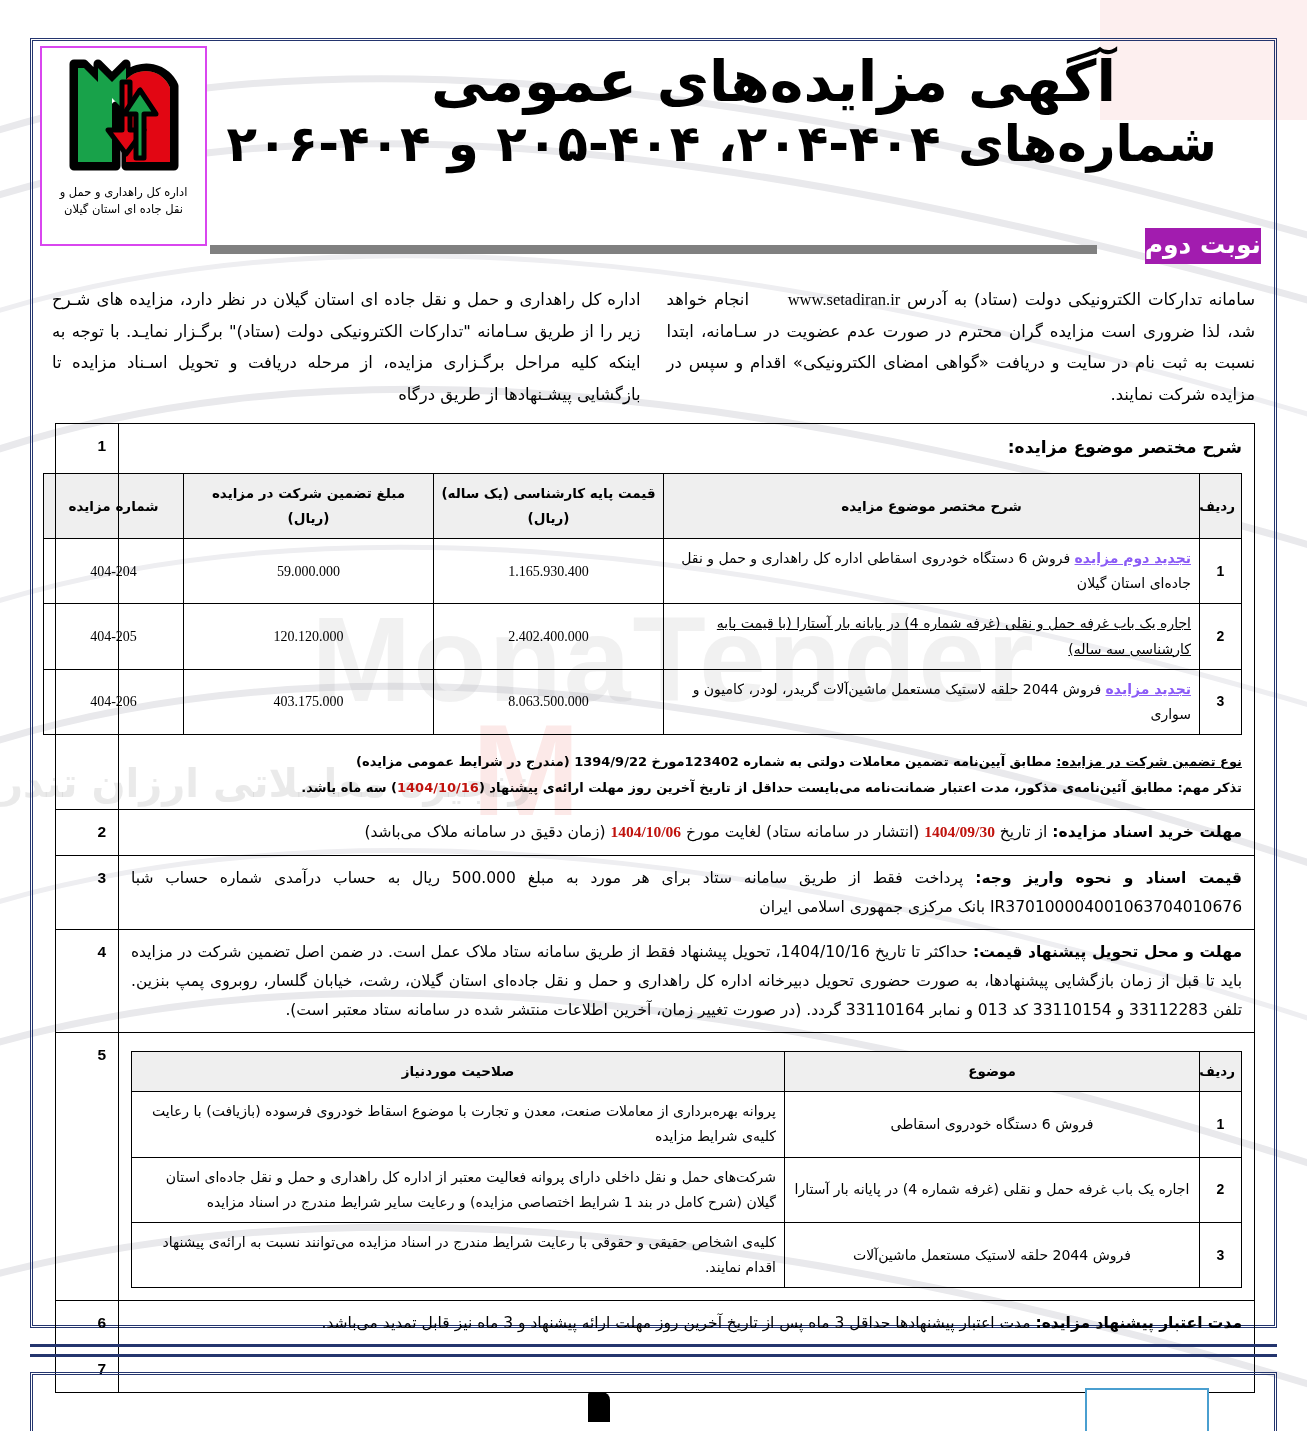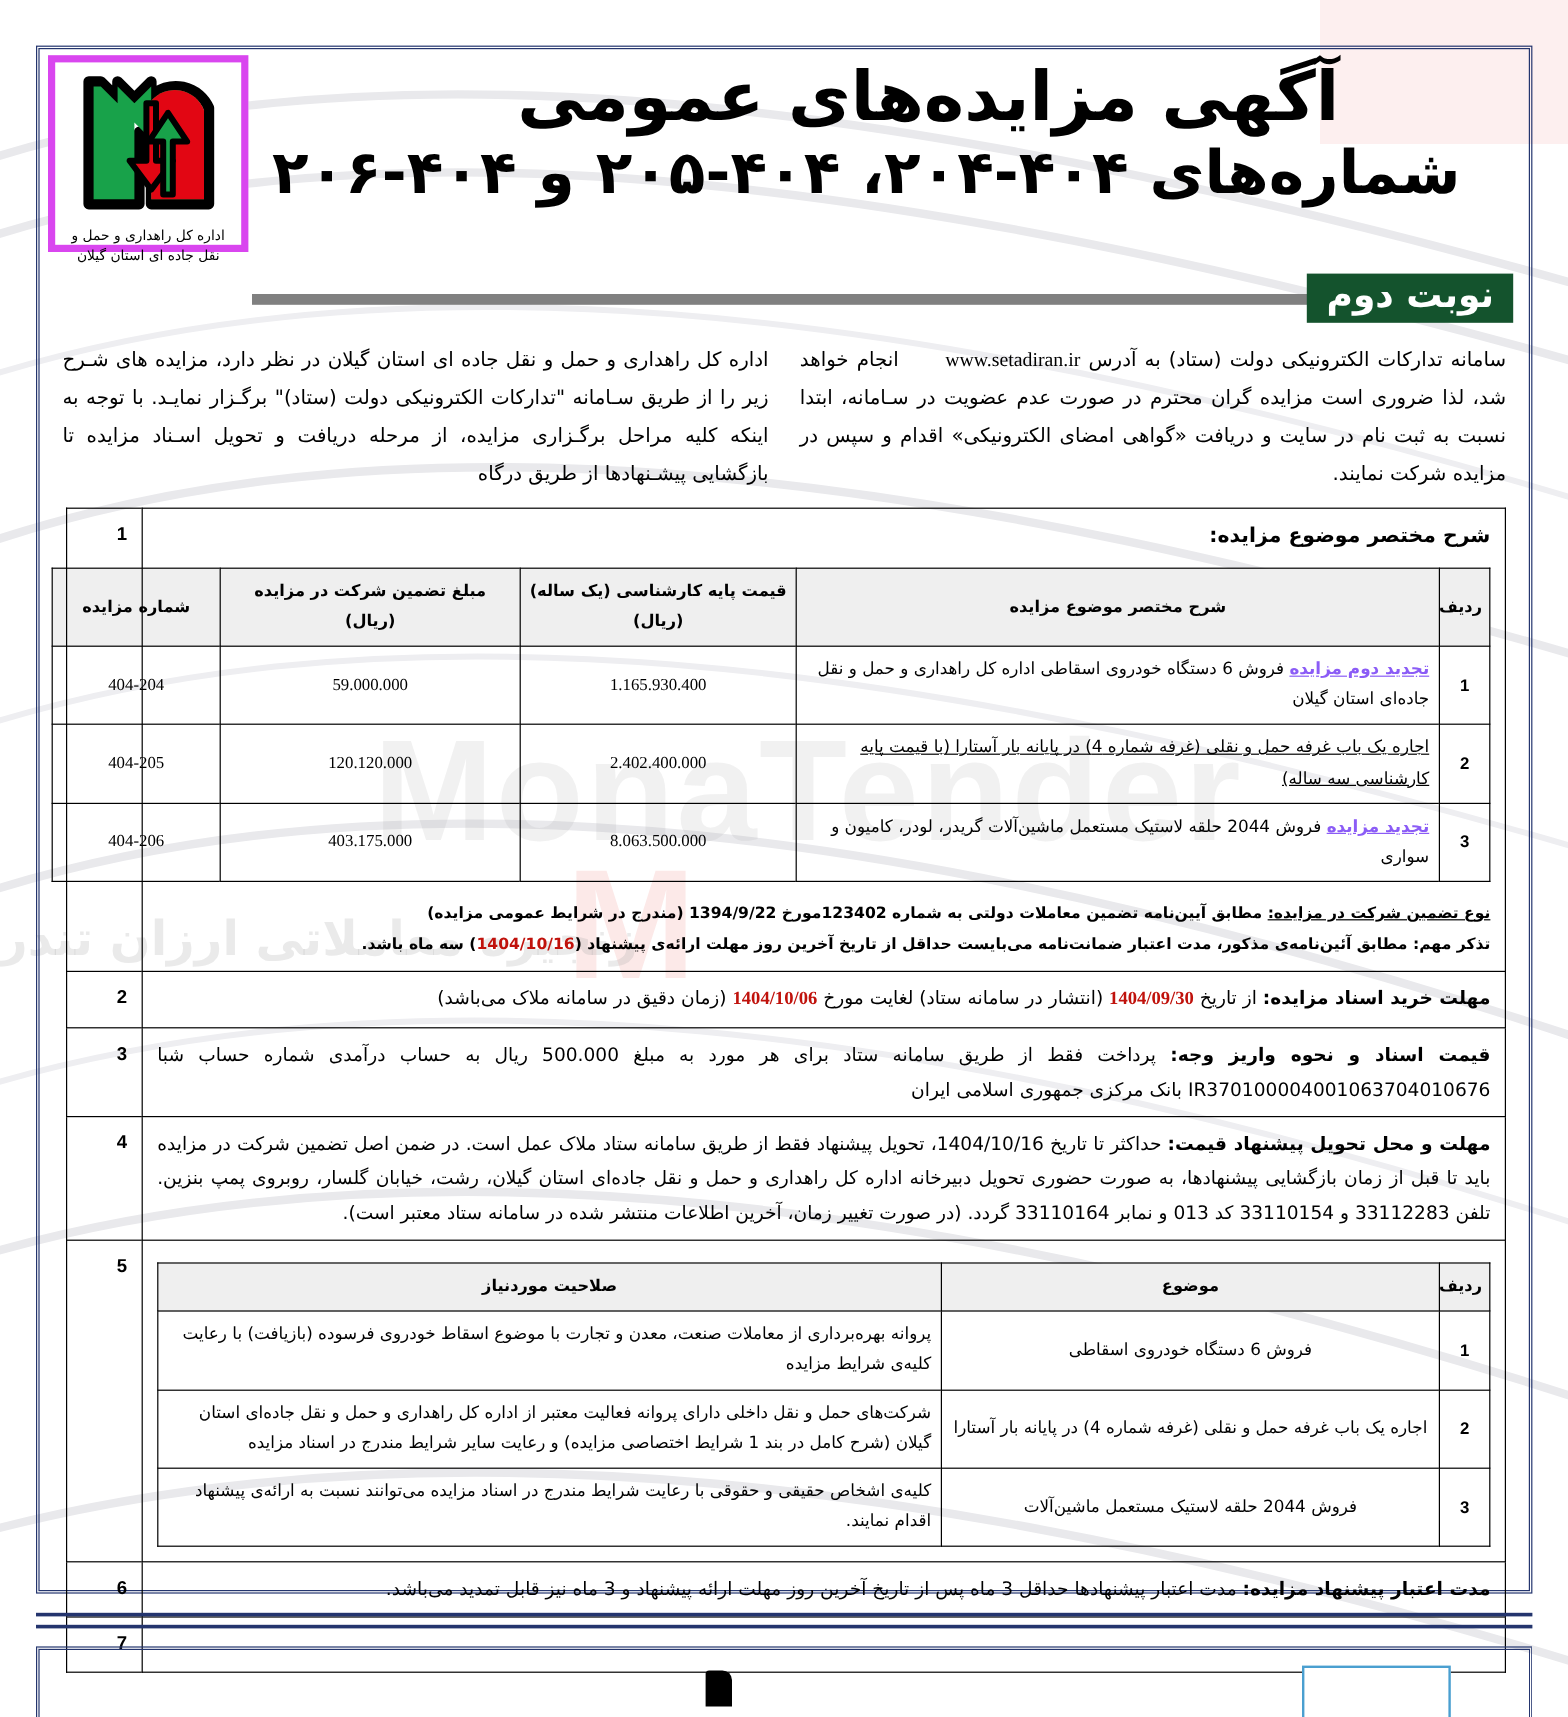--- a/index.html
+++ b/index.html
@@ -71,38 +71,38 @@
     text-align:center; white-space:nowrap;
     font-family:"DejaVu Sans",sans-serif;
   }
   .title-sub{
     font-size:50px;font-weight:bold;line-height:1.25;
     text-align:left;white-space:nowrap;margin-top:-4px;
     font-family:"DejaVu Sans",sans-serif;
   }
   .logo-box{
     position:absolute;left:10px;top:8px;
-    width:167px;height:164px;
-    border:6px solid #d946ef;
+    width:167px;height:200px;
+    border:2px solid #d946ef;
     background:#fff;
     box-sizing:border-box;
     text-align:center;
   }
   .logo-mark{width:120px;height:128px;margin:6px auto 2px;display:block;}
   .logo-cap{
     font-size:11.5px;line-height:1.5;color:#000;direction:rtl;
     padding:0 6px;
   }
 
   .nobat-row{position:relative;height:26px;margin-top:2px;}
   .nobat-badge{
     position:absolute;right:16px;top:-12px;
-    background:#14532d;color:#fff;
-    font-size:30px;font-weight:bold;
-    padding:4px 16px 7px;
+    background:#a21caf;color:#fff;
+    font-size:25px;font-weight:bold;
+    padding:4px 0 7px;
     line-height:1;
   }
   .grey-bar{
     position:absolute;right:180px;left:180px;top:5px;height:9px;
     background:#808080;
   }
 
   
   .intro{
     display:flex;direction:rtl;

